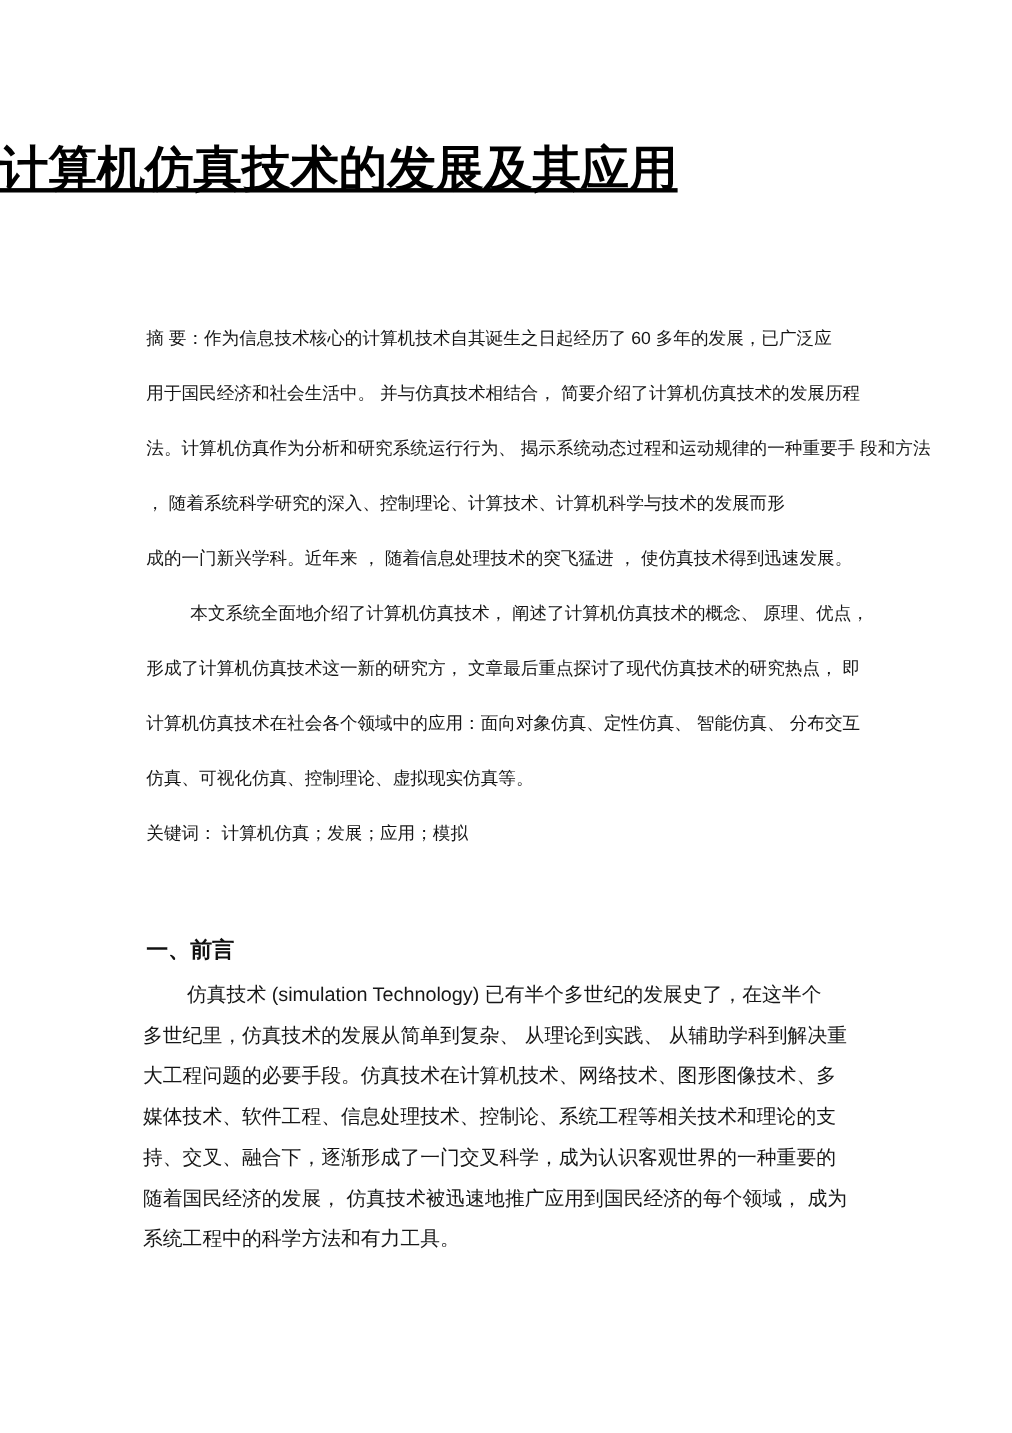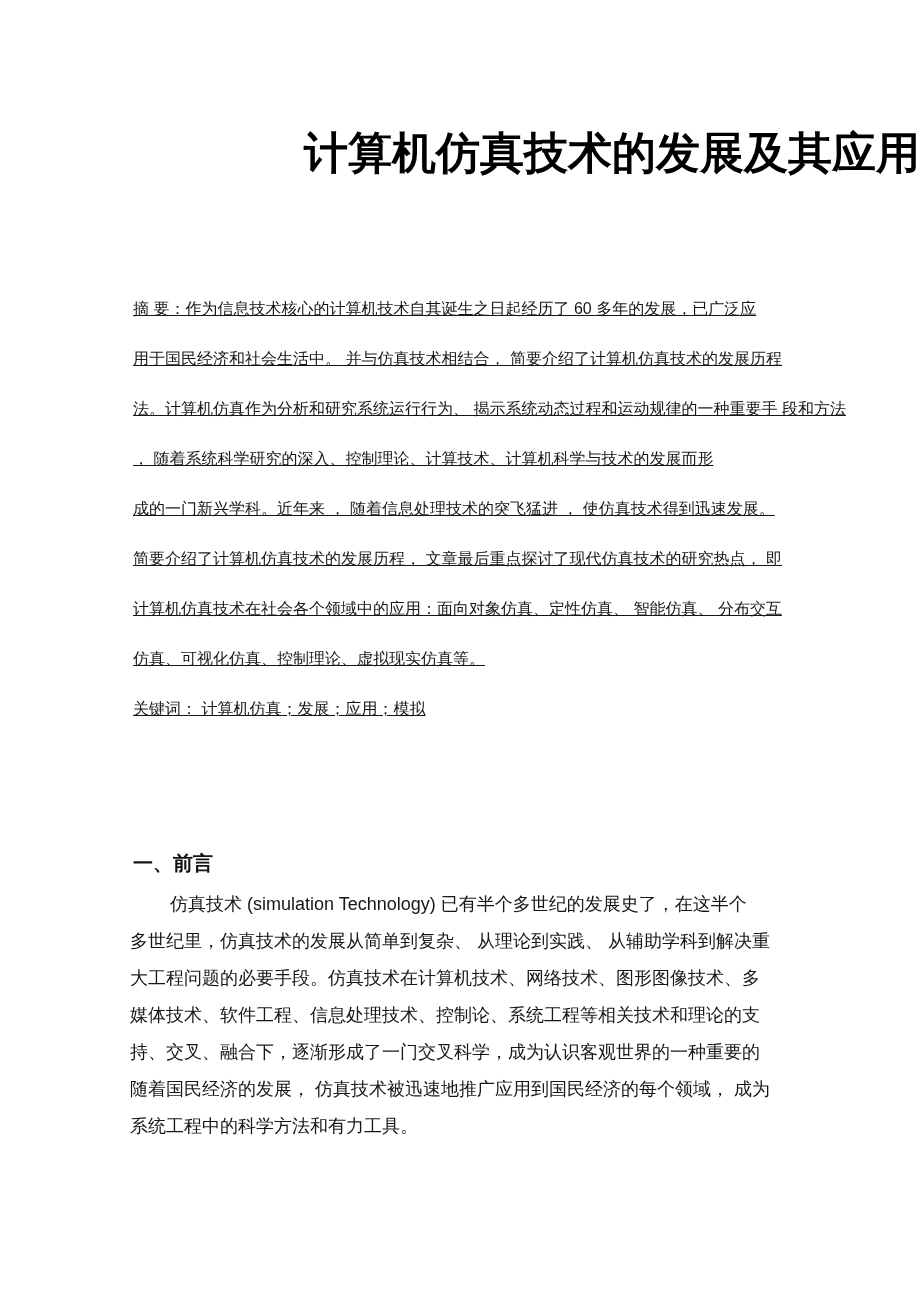--- a/index.html
+++ b/index.html
@@ -14,39 +14,39 @@
     height: 1303px;
     background: #ffffff;
     overflow: hidden;
     color: #141414;
   }
   .doc-title {
     position: absolute;
     top: 124px;
     left: 0;
     width: 920px;
-    text-align: right;
+    text-align: left;
     font-size: 44px;
     font-weight: 700;
     color: #000000;
     letter-spacing: 0px;
     white-space: nowrap;
+    text-decoration: underline;
   }
   .abstract {
     position: absolute;
     top: 284px;
     left: 133px;
     width: 760px;
     font-size: 16px;
     line-height: 50px;
     color: #161616;
   }
   .abstract .line {
     white-space: nowrap;
-    text-decoration: underline;
   }
   .indent-2 {
     padding-left: 40px;
   }
   .section-heading {
     position: absolute;
     top: 850px;
     left: 133px;
     font-size: 20px;
     font-weight: 700;
@@ -72,21 +72,22 @@
 <div class="page">
 
   <h1 class="doc-title">计算机仿真技术的发展及其应用</h1>
 
   <div class="abstract">
     <div class="line">摘 要：作为信息技术核心的计算机技术自其诞生之日起经历了 60 多年的发展，已广泛应</div>
     <div class="line">用于国民经济和社会生活中。 并与仿真技术相结合， 简要介绍了计算机仿真技术的发展历程</div>
     <div class="line">法。计算机仿真作为分析和研究系统运行行为、 揭示系统动态过程和运动规律的一种重要手 段和方法</div>
     <div class="line">， 随着系统科学研究的深入、控制理论、计算技术、计算机科学与技术的发展而形</div>
     <div class="line">成的一门新兴学科。近年来 ， 随着信息处理技术的突飞猛进 ， 使仿真技术得到迅速发展。</div>
-    <div class="line">简要介绍了计算机仿真技术的发展历程， 文章最后重点探讨了现代仿真技术的研究热点， 即</div>
+    <div class="line indent-2">本文系统全面地介绍了计算机仿真技术， 阐述了计算机仿真技术的概念、 原理、优点，</div>
+    <div class="line">形成了计算机仿真技术这一新的研究方， 文章最后重点探讨了现代仿真技术的研究热点， 即</div>
     <div class="line">计算机仿真技术在社会各个领域中的应用：面向对象仿真、定性仿真、 智能仿真、 分布交互</div>
     <div class="line">仿真、可视化仿真、控制理论、虚拟现实仿真等。</div>
     <div class="line">关键词： 计算机仿真；发展；应用；模拟</div>
   </div>
 
   <h2 class="section-heading">一、前言</h2>
 
   <div class="body-para">
     <div class="line indent-2">仿真技术 (simulation Technology) 已有半个多世纪的发展史了，在这半个</div>
     <div class="line">多世纪里，仿真技术的发展从简单到复杂、 从理论到实践、 从辅助学科到解决重</div>

